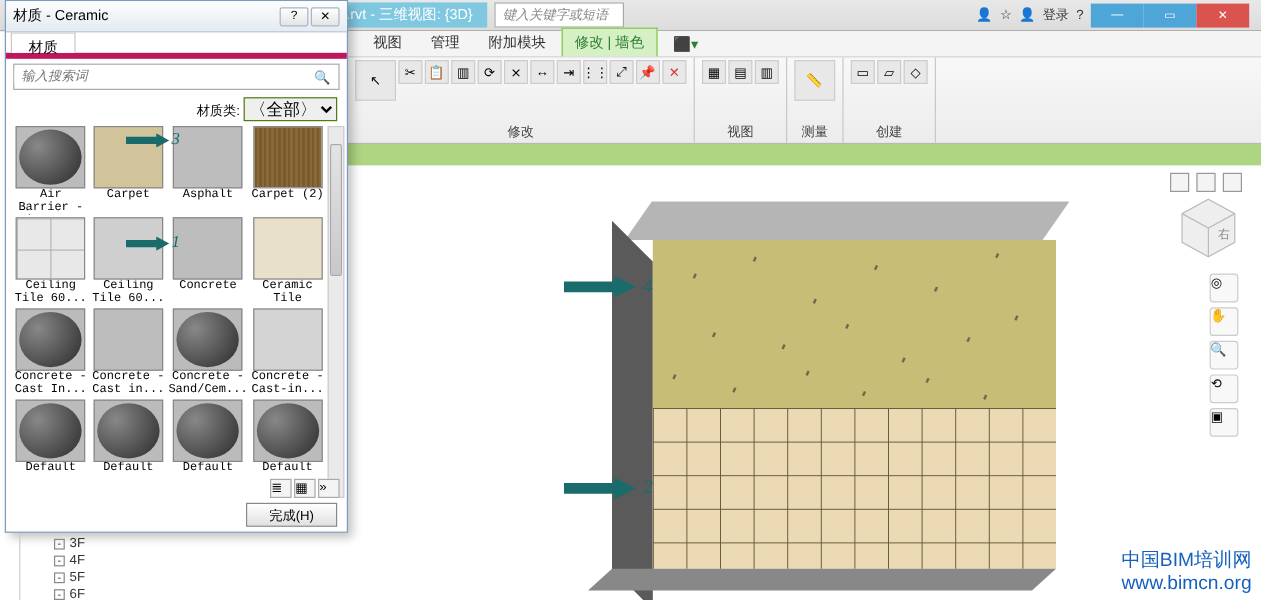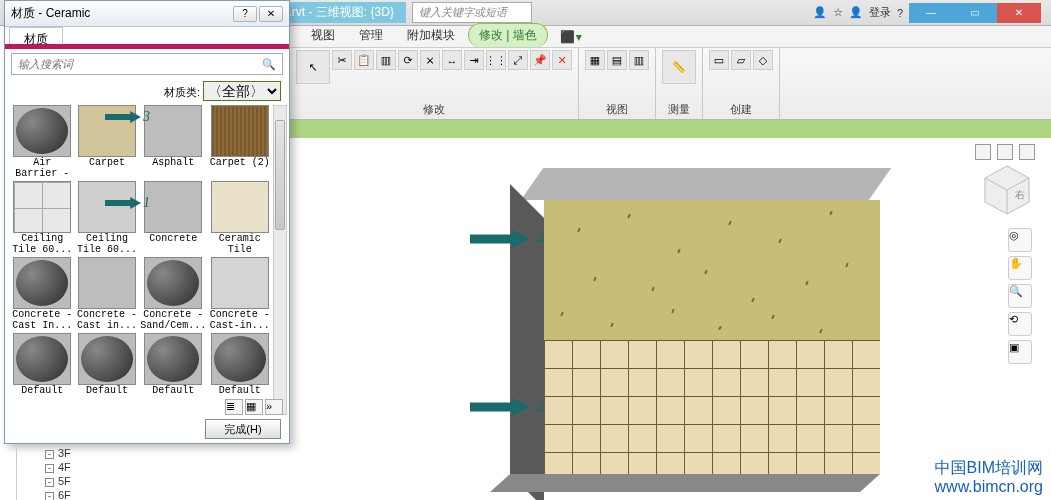--- a/index.html
+++ b/index.html
@@ -3,30 +3,30 @@
 <meta charset="utf-8">
 <style>
 * { margin: 0; padding: 0; box-sizing: border-box; font-family: "Microsoft YaHei", "SimSun", sans-serif; }
 body { width: 1051px; height: 500px; background: #fff; overflow: hidden; position: relative; font-size: 11px; }
 
 
 .top-ribbon { position: absolute; top: 0; left: 0; right: 0; height: 26px; background: linear-gradient(#e8e8e8,#dcdcdc); border-bottom: 1px solid #b0b0b0; display: flex; align-items: center; }
 .qat { display: flex; align-items: center; gap: 2px; padding: 0 4px; }
 .qat-btn { width: 20px; height: 20px; border: 1px solid transparent; display:flex;align-items:center;justify-content:center;border-radius:2px;}
 .doc-title { background:#7fc8e0; color:#fff; padding:2px 12px; margin-left:8px; font-size:12px;}
-.search-help { margin-left:6px; background:#fff; border:1px solid #aaa; padding:2px 6px; font-style:italic; color:#888; font-size:11px; width:120px;}
+.search-help { margin-left:6px; background:#fff; border:1px solid #aaa; padding:2px 6px; font-style:italic; color:#888; font-size:11px; width:108px;}
 .user-acct { margin-left:auto; display:flex; align-items:center; gap:6px; padding-right:10px; color:#333;}
 .win-btns { display:flex; gap:0;}
 .win-btn { width:44px; height:20px; display:flex;align-items:center;justify-content:center; color:#fff; font-size:10px;}
 .wb-min{background:#4ea6d8;} .wb-max{background:#4ea6d8;} .wb-close{background:#d9534f;}
 
 
 .ribbon-tabs { position:absolute; top:26px; left:290px; right:0; height:22px; background:#f4f4f4; border-bottom:1px solid #ccc; display:flex; align-items:flex-end; padding-left:10px; gap:2px;}
 .rtab { padding:3px 10px; font-size:12px; color:#333; border:1px solid transparent; border-bottom:none;}
-.rtab.active { background:#d4f0c4; border-color:#8bc34a; color:#2e7d32;border-radius:12px;}
+.rtab.active { background:#d4f0c4; border-color:#8bc34a; color:#2e7d32;}
 .rtab.sub { color:#2e7d32;}
 
 
 .ribbon-panel { position:absolute; top:48px; left:290px; right:0; height:72px; background:linear-gradient(#f8f8f8,#ececec); border-bottom:1px solid #b8b8b8; display:flex;}
 .panel-group { border-right:1px solid #c8c8c8; padding:2px 6px 0 6px; display:flex; flex-direction:column; align-items:center;}
 .pg-icons { display:flex; flex-wrap:wrap; gap:2px; justify-content:center; flex:1;}
 .pg-icon { width:20px; height:20px; background:#e8e8e8; border:1px solid #ccc; display:flex;align-items:center;justify-content:center;}
 .pg-icon.big { width:34px; height:34px;}
 .pg-label { font-size:11px; color:#444; padding:2px 0;}
 

